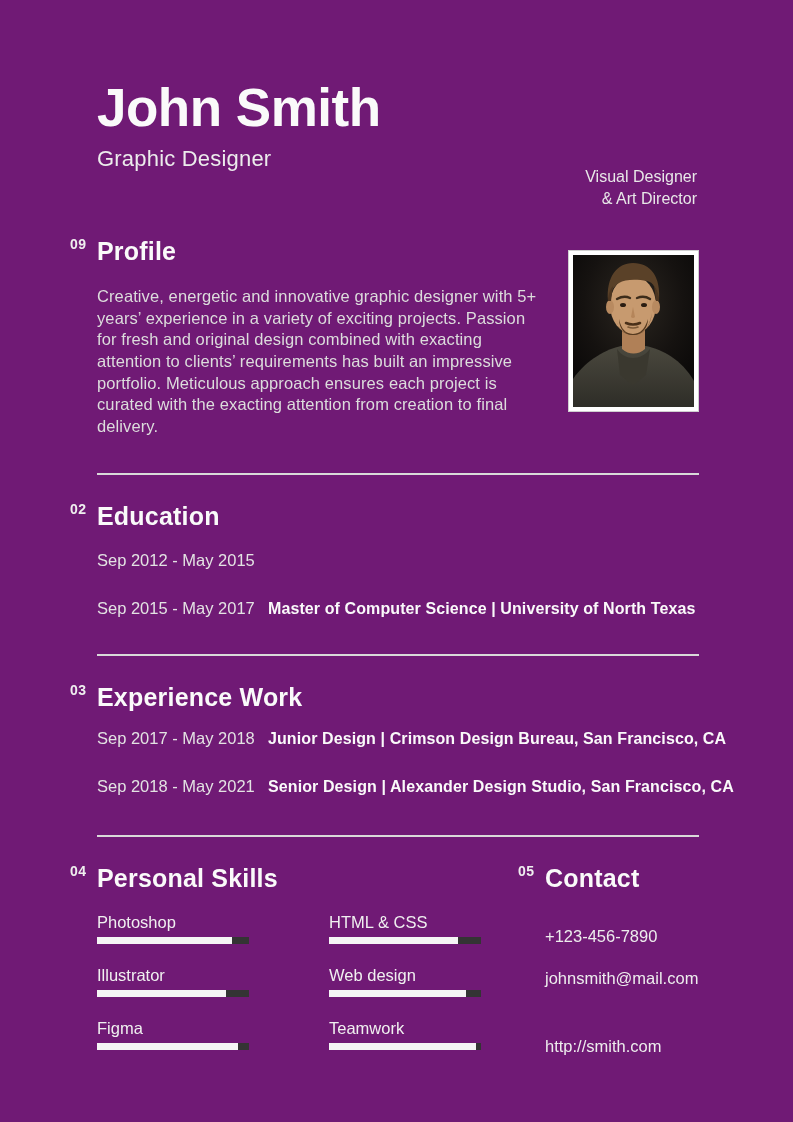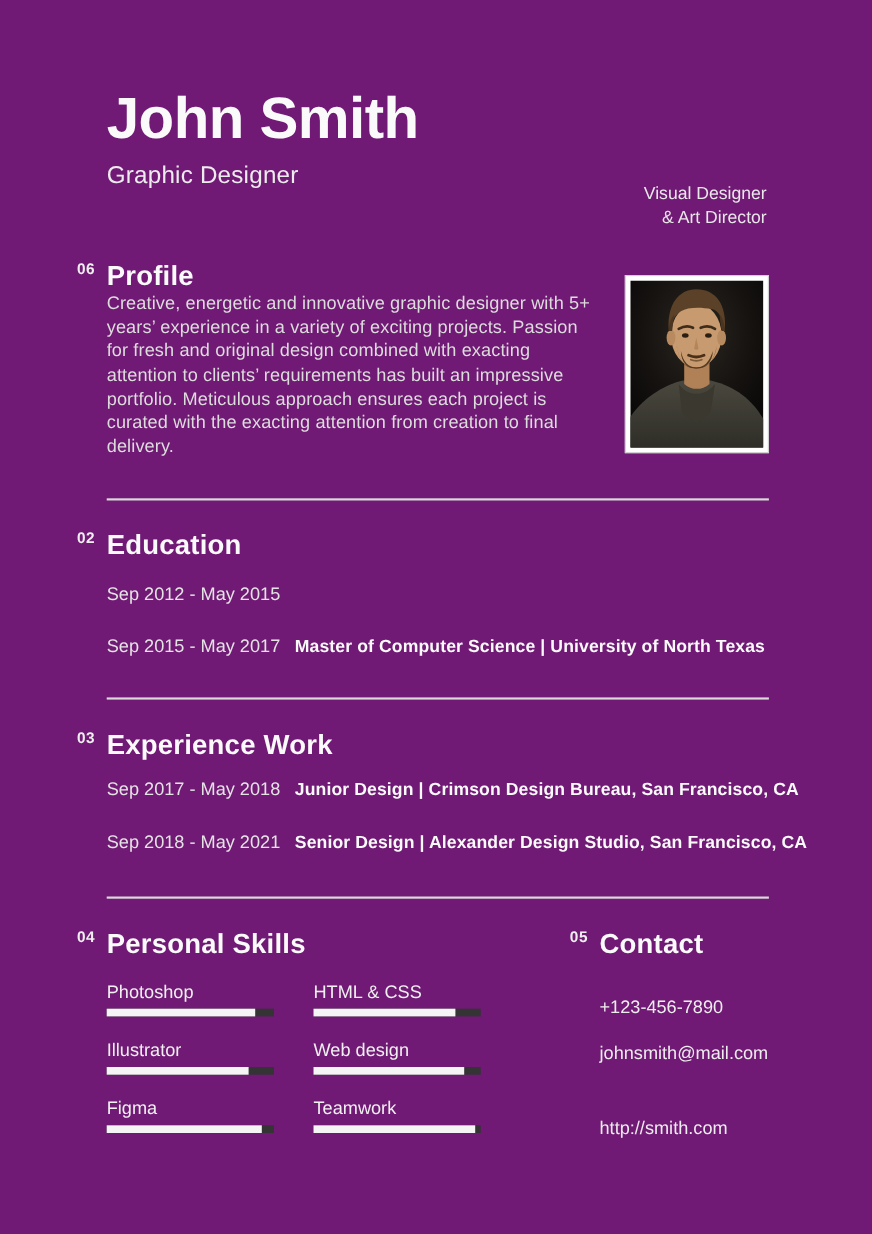--- a/index.html
+++ b/index.html
@@ -40,21 +40,21 @@
     position:absolute; left:-27px; top:-7px;
     font-size:14px; font-weight:600; color:#efefef; letter-spacing:0.5px;
   }
   hr.sep {
     border:none; border-top:2px solid #d9d9d9; width:100%;
   }
 
   
   .profile-section { position:relative; margin-top:64px; }
   .profile-body {
-    width:452px;
+    margin-top:20px; width:452px;
     font-size:16.5px; line-height:1.31; color:#dcdcdc; letter-spacing:0.1px;
   }
   .photo-frame {
     position:absolute; top:14px; right:0;
     width:131px; height:162px;
     background:#ffffff; border:1px solid #cfcfcf; padding:4px;
   }
   .photo-frame svg { display:block; width:121px; height:152px; }
 
   .sep-1 { margin-top:36px; }
@@ -66,21 +66,21 @@
   .rows { margin-top:20px; }
   .rows.exp { margin-top:17px; }
   .t-row { display:flex; align-items:baseline; white-space:nowrap; }
   .t-row + .t-row { margin-top:29px; }
   .t-dates { width:171px; flex:0 0 171px; font-size:16.5px; color:#e3e3e3; }
   .t-detail { font-size:16px; font-weight:700; color:#fafafa; letter-spacing:0.1px; }
 
   
   .bottom { display:flex; margin-top:26px; }
   .skills-block { width:358px; flex:0 0 358px; }
-  .skills-cols { display:flex; margin-top:20px; gap:36px; }
+  .skills-cols { display:flex; margin-top:20px; gap:80px; }
   .skills-col { width:152px; flex:0 0 152px; }
   .skill + .skill { margin-top:22px; }
   .skill-label { font-size:16.5px; color:#f0f0f0; }
   .skill-track {
     margin-top:5px; width:152px; height:7px; background:#343434;
   }
   .skill-fill { height:7px; background:#f5f5f5; }
 
   .contact-block { margin-left:90px; width:155px; }
   .contact-items { margin-top:34px; }
@@ -98,21 +98,21 @@
       <div class="name">John Smith</div>
       <div class="subtitle">Graphic Designer</div>
       <div class="tagline">
         <div>Visual Designer</div>
         <div>&amp; Art Director</div>
       </div>
     </div>
 
     <div class="profile-section">
       <div class="sec-heading">
-        <span class="sec-num">06</span>
+        <span class="sec-num">09</span>
         <span>Profile</span>
       </div>
       <p class="profile-body">Creative, energetic and innovative graphic designer with 5+ years’ experience in a variety of exciting projects. Passion for fresh and original design combined with exacting attention to clients’ requirements has built an impressive portfolio. Meticulous approach ensures each project is curated with the exacting attention from creation to final delivery.</p>
       <div class="photo-frame">
         <svg viewBox="0 0 121 152" aria-hidden="true">
           <defs>
             <radialGradient id="pbg" cx="50%" cy="32%" r="75%">
               <stop offset="0%" stop-color="#2b2620"></stop>
               <stop offset="55%" stop-color="#151210"></stop>
               <stop offset="100%" stop-color="#070606"></stop>

